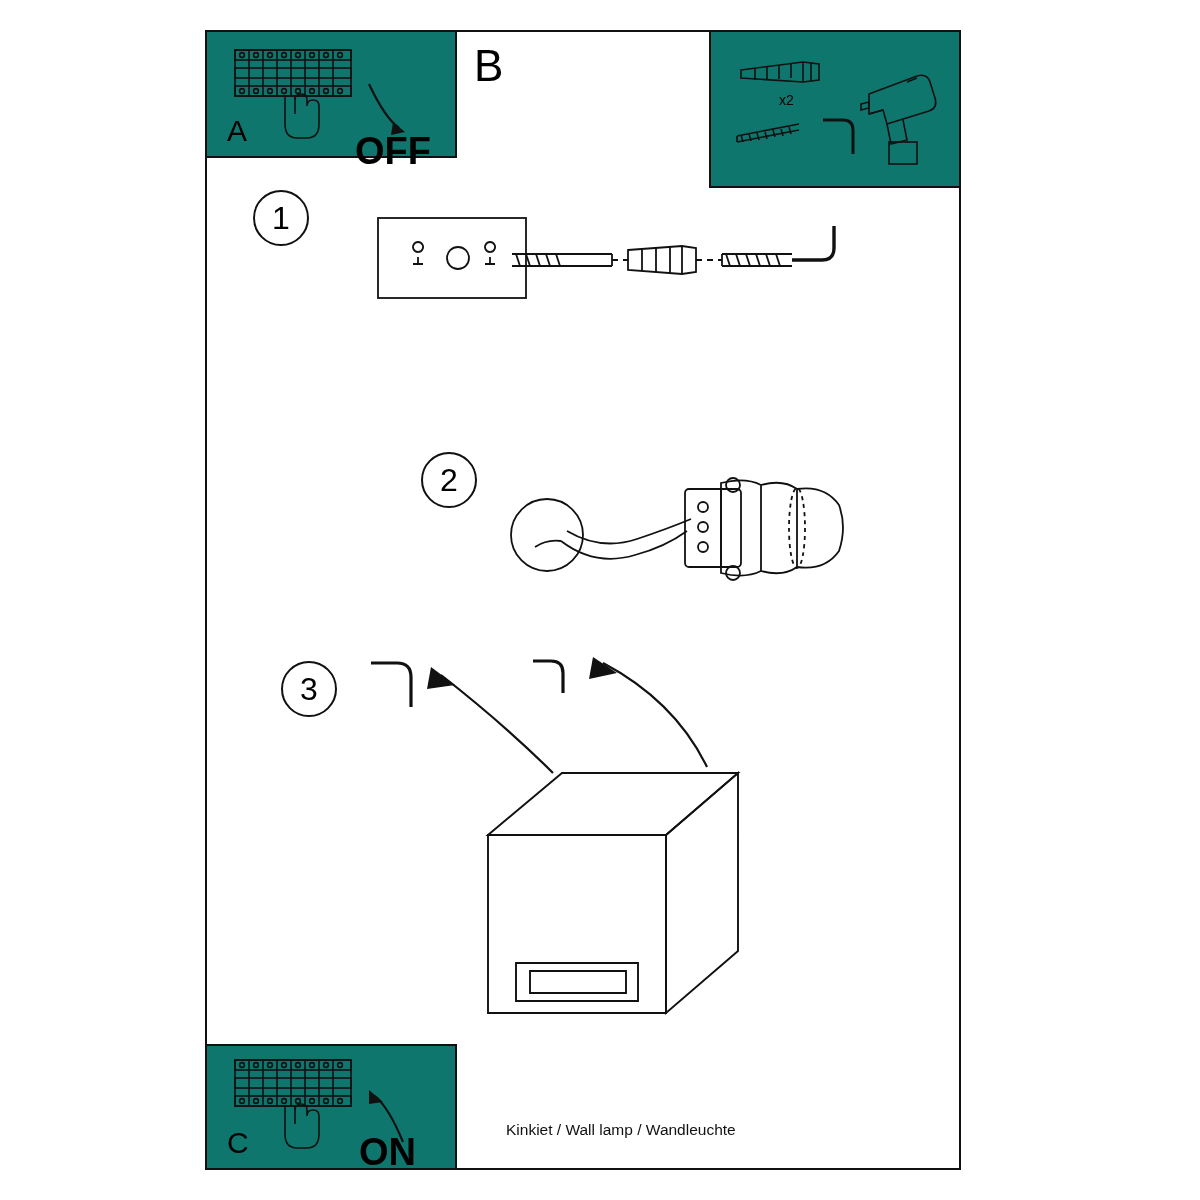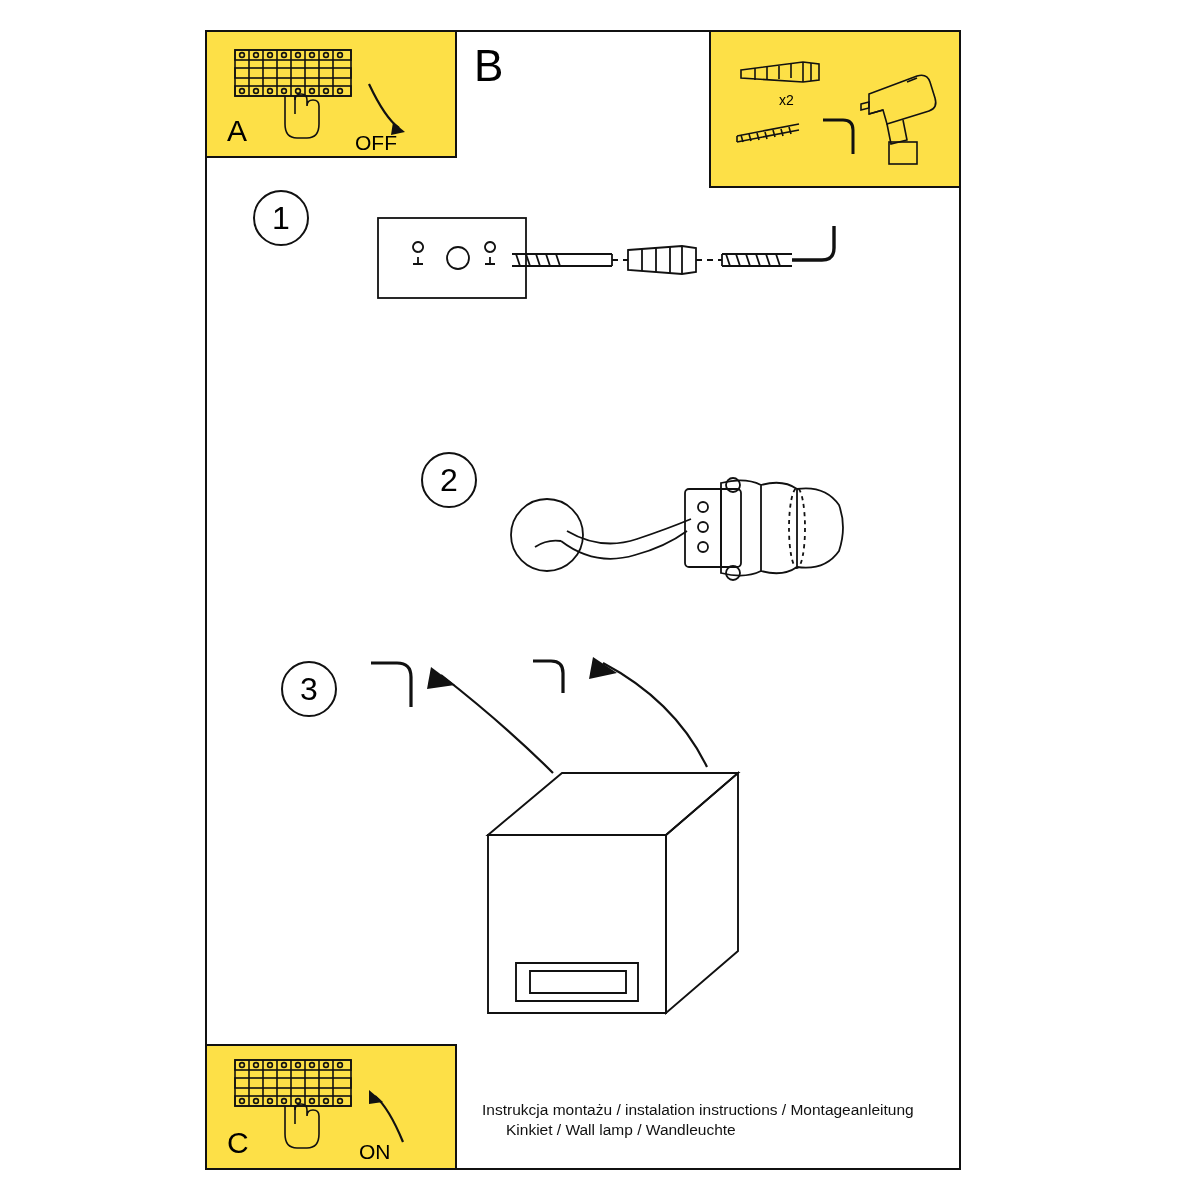--- a/index.html
+++ b/index.html
@@ -26,21 +26,21 @@
     top: 30px;
     width: 756px;
     height: 1140px;
     border: 2px solid #111;
     box-sizing: border-box;
   }
   .panel {
     position: absolute;
     border: 2px solid #111;
     box-sizing: border-box;
-    background: #fde047;
+    background: #0f766e;
   }
   
   #panel-a {
     left: 205px;
     top: 30px;
     width: 252px;
     height: 128px;
   }
   
   #panel-tools {
@@ -63,22 +63,22 @@
     line-height: 1;
   }
   .big-letter {
     position: absolute;
     font-size: 44px;
     font-weight: 400;
     line-height: 1;
   }
   .state-label {
     position: absolute;
-    font-size: 21px;
-    font-weight: normal;
+    font-size: 38px;
+    font-weight: bold;
     line-height: 1;
   }
   .step-num {
     position: absolute;
     width: 52px;
     height: 52px;
     border: 2.5px solid #111;
     border-radius: 50%;
     display: flex;
     align-items: center;
@@ -306,19 +306,18 @@
           <circle cx="133" cy="55" r="2.4"></circle>
         <path d="M78 60 L78 88 Q78 102 90 102 L100 102 Q112 102 112 88 L112 70 Q112 64 106 64 Q100 64 100 70 L100 64 Q100 58 94 58 Q88 58 88 64 L88 60"></path>
         <path d="M88 60 L88 78"></path>
       </g>
       <g fill="none" stroke="#111" stroke-width="2.2">
         <path d="M196 96 Q182 62 168 50"></path>
       </g>
       <polygon points="162,44 176,56 162,58" fill="#111"></polygon>
     </svg>
     <div class="letter" style="left:20px; top:82px;">C</div>
-    <div class="state-label" style="left:152px; top:95px;">ON</div>
+    <div class="state-label" style="left:152px; top:87px;">ON</div>
   </div>
 
-  <div class="caption" style="left:482px; top:1098px;">Instrukcja montażu / instalation instructions / Montageanleitung</div>
   <div class="caption" style="left:506px; top:1118px;">Kinkiet / Wall lamp / Wandleuchte</div>
 
 </div>
 
 </body></html>

